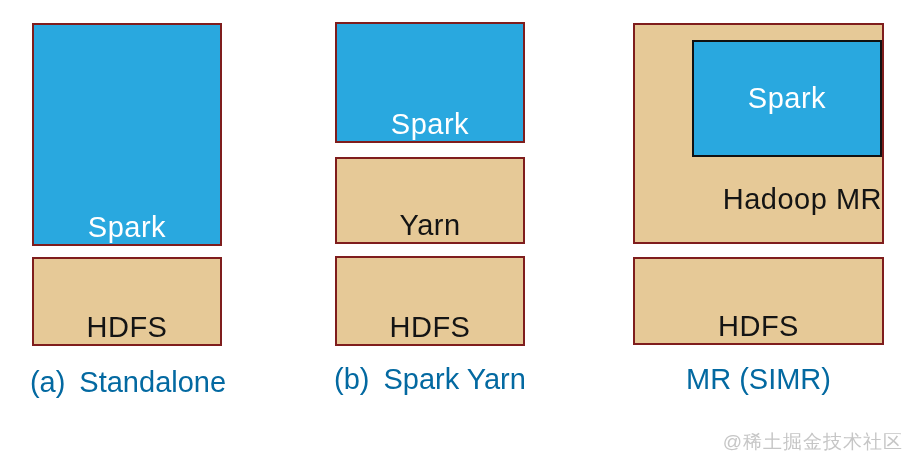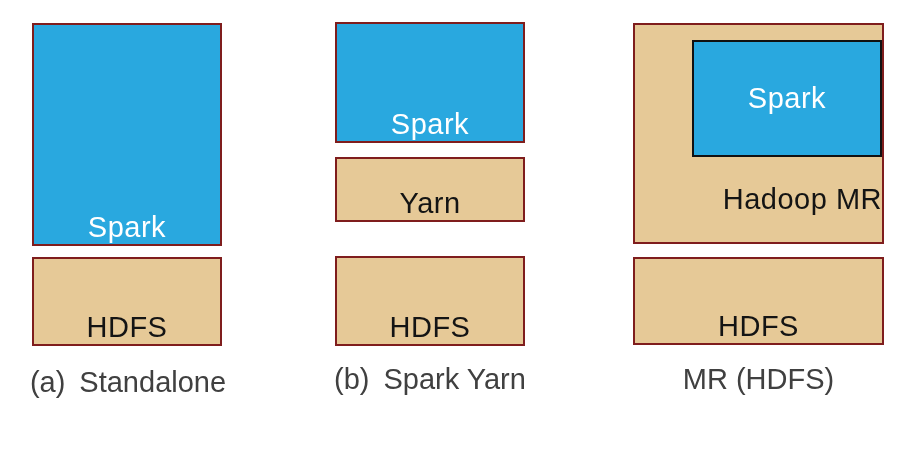--- a/index.html
+++ b/index.html
@@ -31,21 +31,21 @@
   }
   .box.tan {
     background: #e6c997;
     color: #141414;
   }
   
   .a-spark { left: 32px;  top: 23px;  width: 190px; height: 223px; }
   .a-hdfs  { left: 32px;  top: 257px; width: 190px; height: 89px;  }
   
   .b-spark { left: 335px; top: 22px;  width: 190px; height: 121px; }
-  .b-yarn  { left: 335px; top: 157px; width: 190px; height: 65px;  }
+  .b-yarn  { left: 335px; top: 157px; width: 190px; height: 87px;  }
   .b-hdfs  { left: 335px; top: 256px; width: 190px; height: 90px;  }
   
   .c-hadoop {
     left: 633px; top: 23px; width: 251px; height: 221px;
     flex-direction: column;
     justify-content: flex-start;
   }
   .c-spark-inner {
     position: relative;
     box-sizing: border-box;
@@ -62,21 +62,21 @@
   .c-hadoop-label {
     flex: 1;
     display: flex;
     align-items: center;
     justify-content: center;
   }
   .c-hdfs  { left: 633px; top: 257px; width: 251px; height: 88px; }
   
   .caption {
     position: absolute;
-    color: #404040;
+    color: #0369a1;
     font-size: 29px;
     text-align: center;
     line-height: 37px;
     white-space: nowrap;
   }
   .caption .prefix { margin-right: 14px; }
   .caption-a { left: 20px;  top: 364px; width: 216px; }
   .caption-b { left: 330px; top: 361px; width: 200px; }
   .caption-c { left: 633px; top: 361px; width: 251px; }
   
@@ -120,17 +120,18 @@
   <div class="box tan c-hadoop">
     <div class="c-spark-inner">
       <span>Spark</span>
     </div>
     <div class="c-hadoop-label">Hadoop MR</div>
   </div>
   <div class="box tan c-hdfs">
     <span>HDFS</span>
   </div>
   <div class="caption caption-c">
-    <div>MR (HDFS)</div>
+    <div>MR (SIMR)</div>
   </div>
 
+  <div class="watermark">@稀土掘金技术社区</div>
 
 </div>
 
 </body></html>

